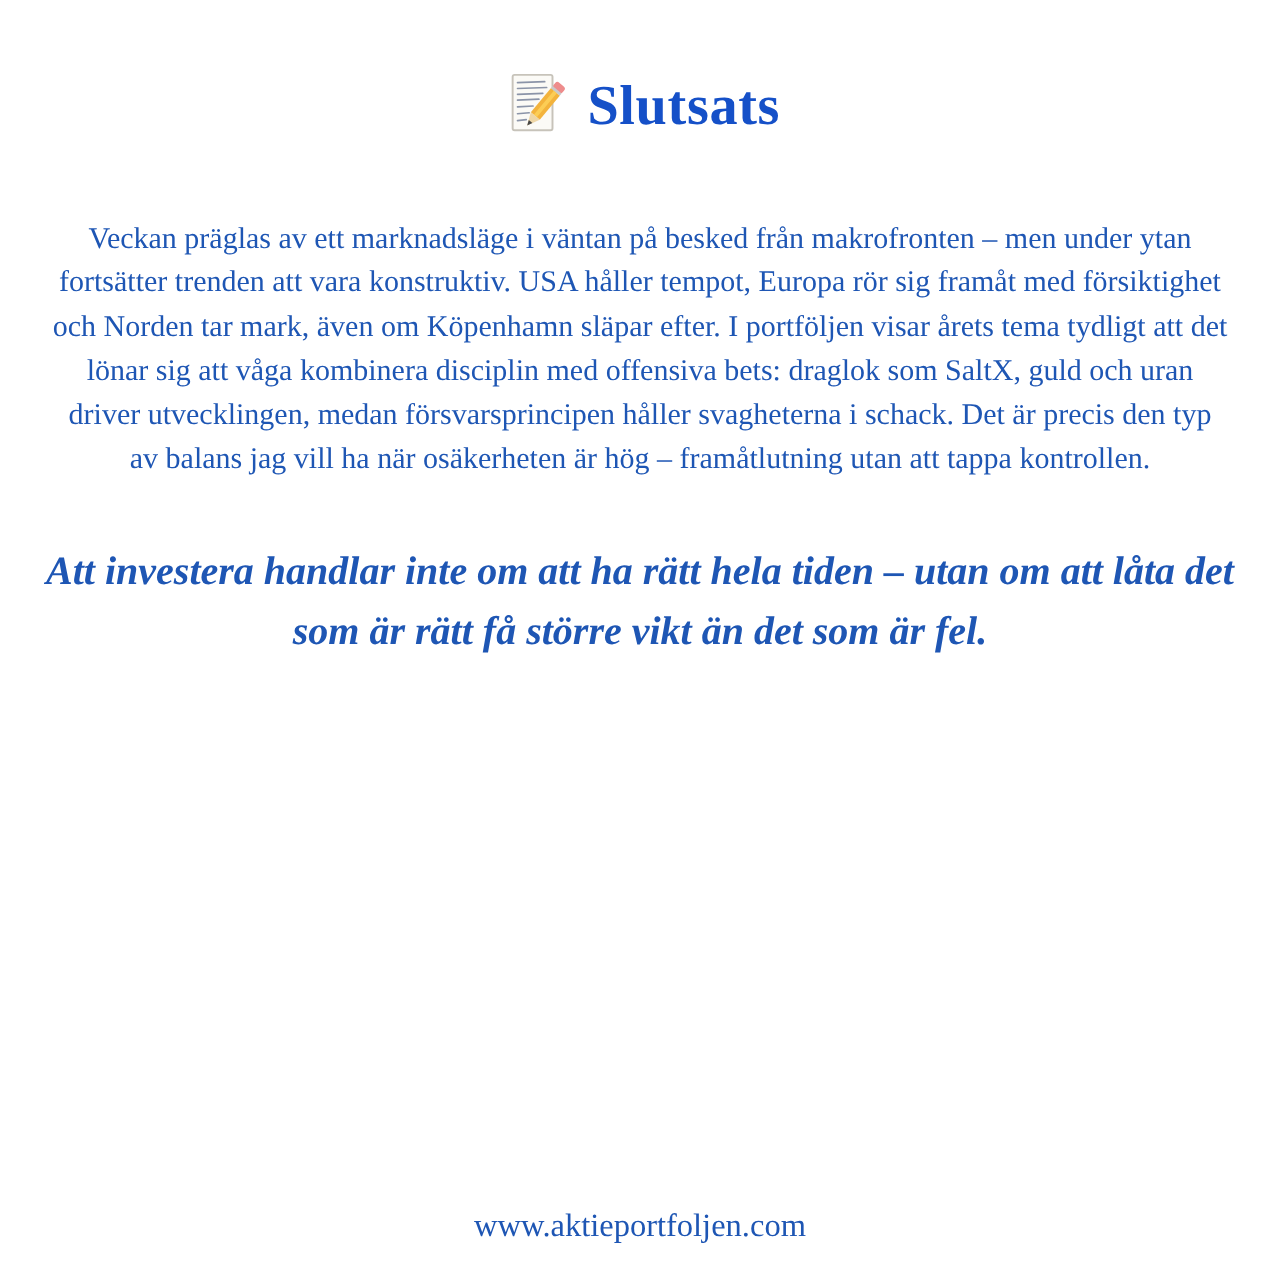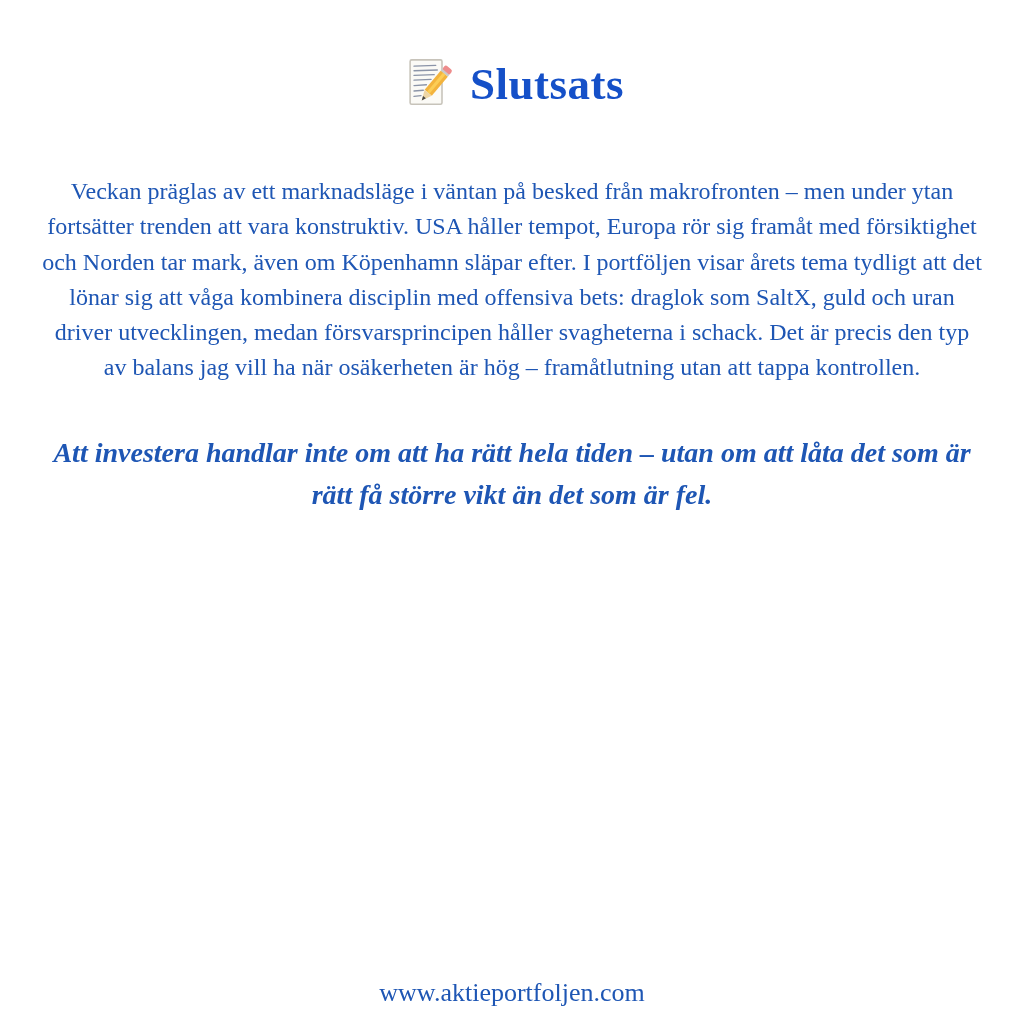--- a/index.html
+++ b/index.html
@@ -41,31 +41,31 @@
     margin:62px auto 0;
     font-size:24px;
     line-height:1.47;
     text-align:center;
     color:var(--text-blue);
     font-weight:400;
   }
   .quote-text{
     width:960px;
     margin:46px auto 0;
-    font-size:28px;
+    font-size:32px;
     line-height:1.5;
     text-align:center;
     color:var(--text-blue);
     font-style:italic;
     font-weight:700;
   }
   .footer-url{
     position:absolute;
     left:0;right:0;
-    bottom:16px;
+    bottom:28px;
     text-align:center;
     font-size:26px;
     color:var(--text-blue);
   }
 </style>
 </head>
 <body>
 
 <div class="page">
 

